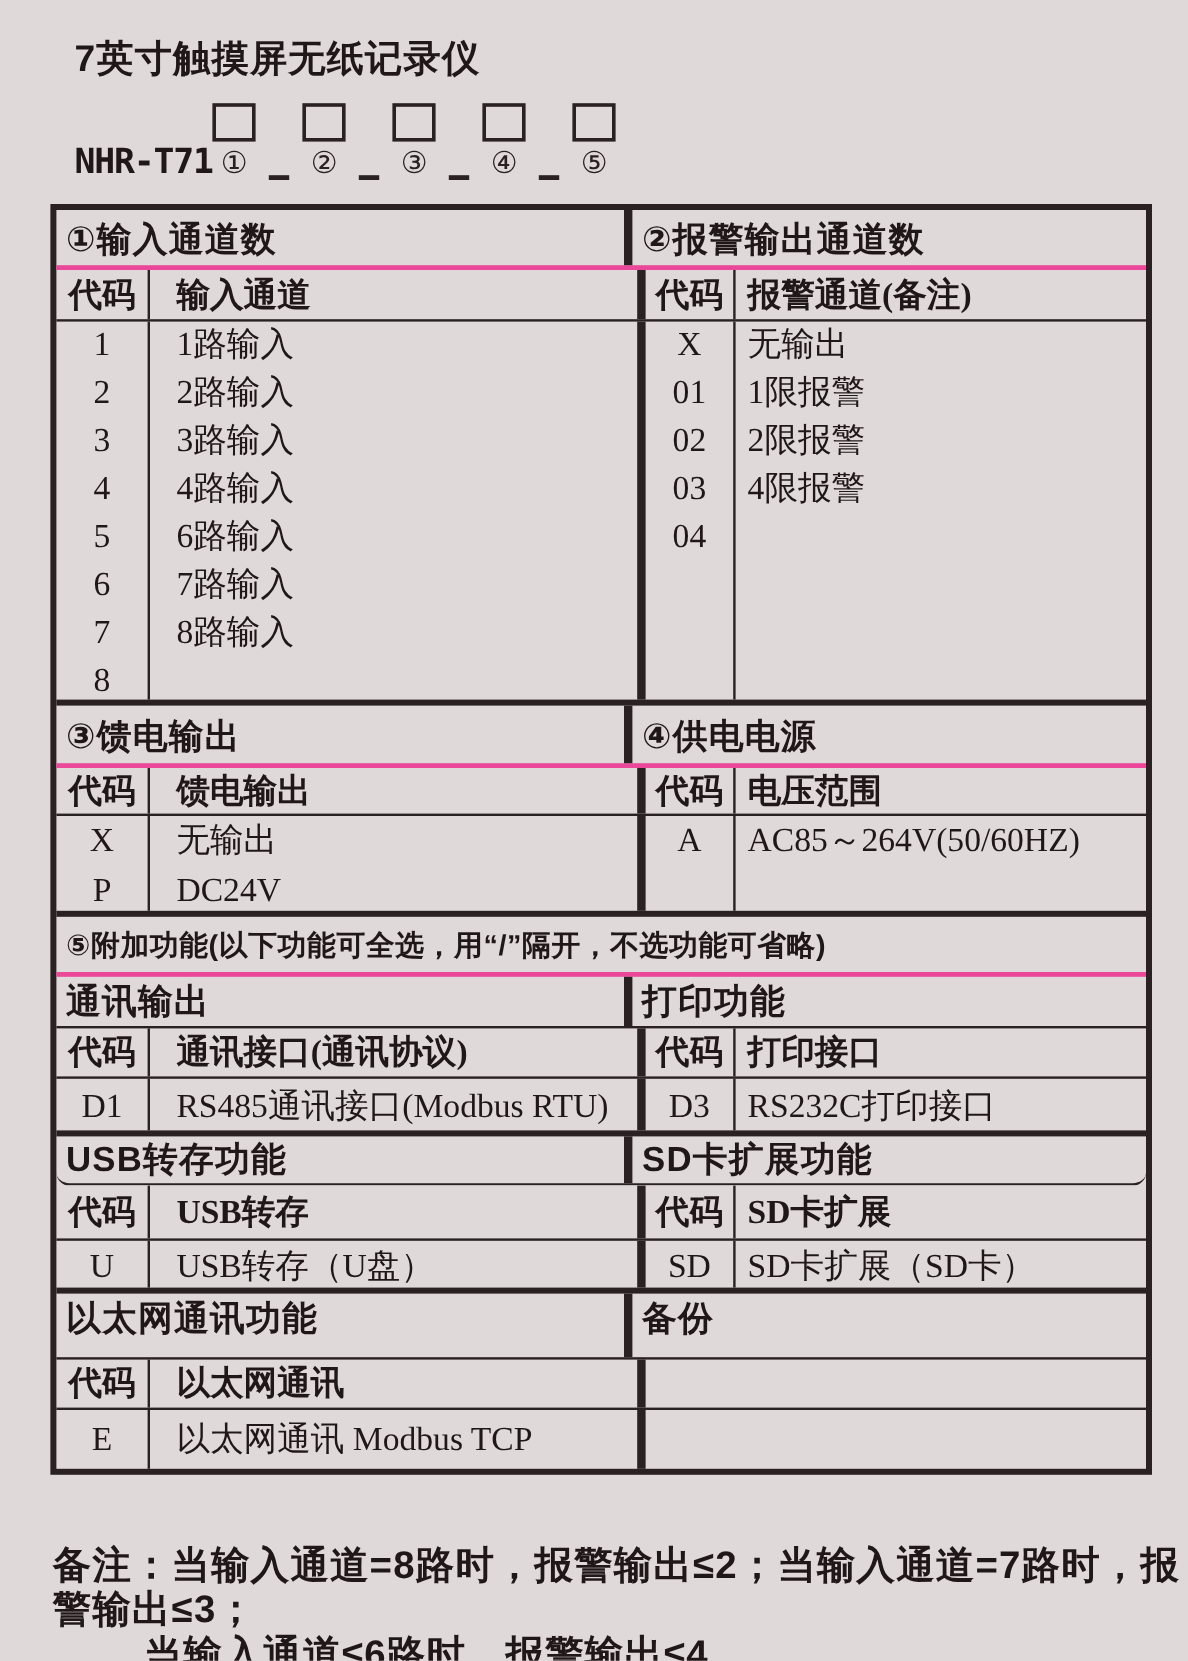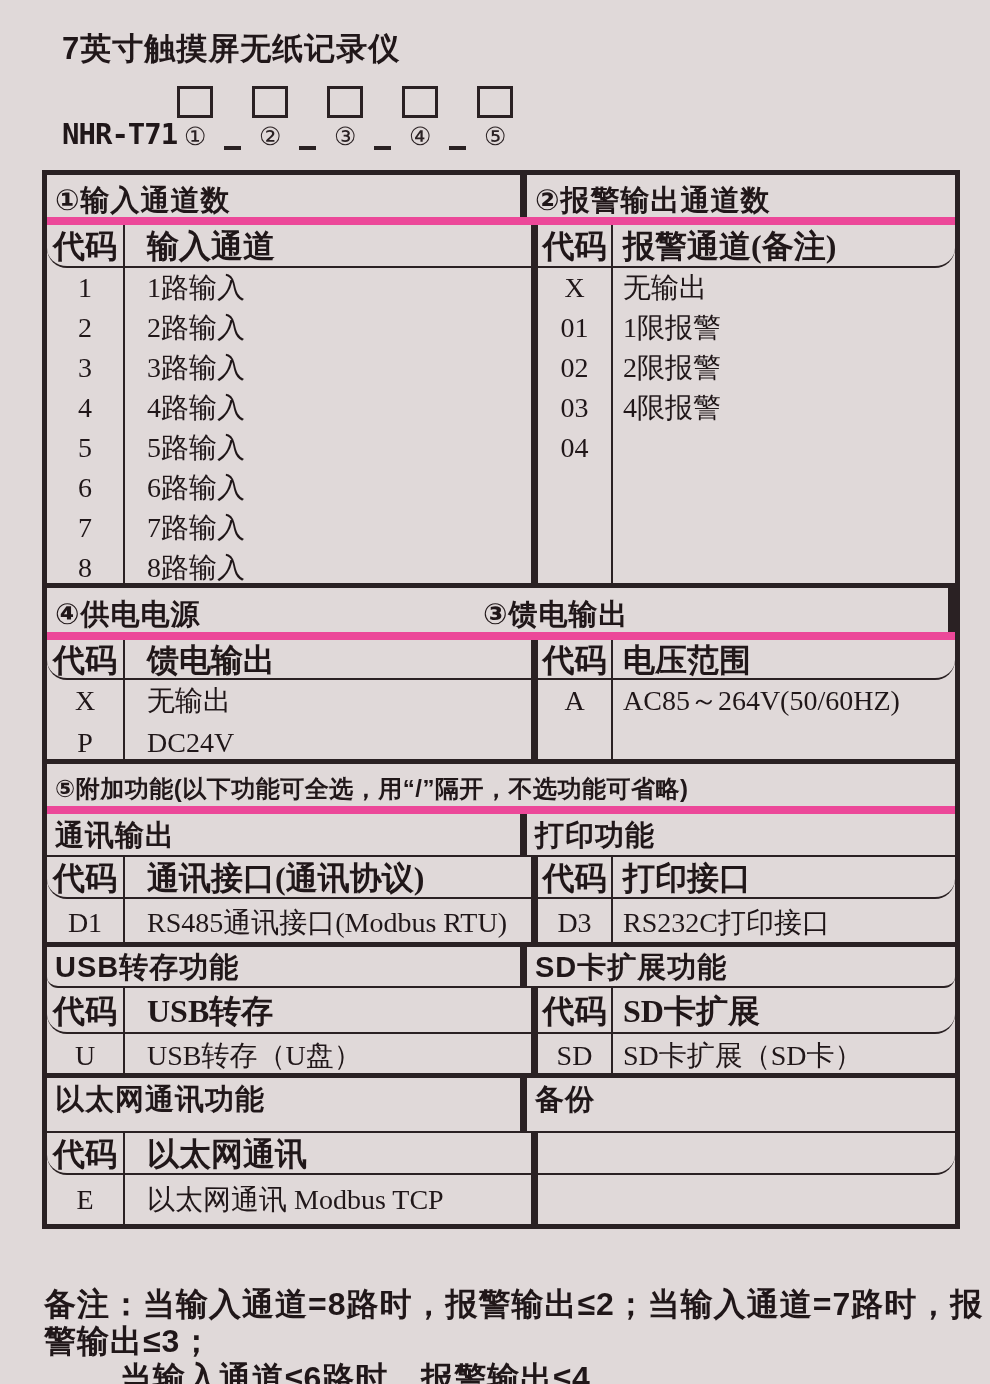--- a/index.html
+++ b/index.html
@@ -36,35 +36,35 @@
     width:17px;height:4px;background:#2a2123;margin:14px 11px 0 11px;
   }
   
   .big-table{
     position:absolute;left:42px;top:170px;width:918px;
     border:5px solid #2a2123;box-sizing:border-box;
     background:#e0d9d9;
   }
   .row{display:flex;width:100%;box-sizing:border-box;}
   .bb2{border-bottom:2px solid #2a2123;}
-  .bb4{border-bottom:8px solid #ec4899;}
+  .bb4{border-bottom:4px solid #ec4899;}
   .bb5{border-bottom:5px solid #2a2123;}
   .cell{box-sizing:border-box;overflow:hidden;white-space:nowrap;}
   
   .c1{width:78px;border-right:2px solid #2a2123;text-align:center;}
   .c2{width:406px;padding-left:22px;}
   .c3{width:82px;border-left:7px solid #2a2123;border-right:2px solid #2a2123;text-align:center;}
   .c3.noV{border-right:none;}
   .c4{flex:1;padding-left:10px;}
   .tl{width:480px;border-right:7px solid #2a2123;padding-left:8px;}
   .tr{flex:1;padding-left:8px;}
   .title-row .cell{
     font-weight:bold;font-size:29px;letter-spacing:1px;
   }
-  .hdr{font-family:"Liberation Serif","DejaVu Serif",serif;font-weight:bold;font-size:32px;border-radius:20px;}
+  .hdr{font-family:"Liberation Serif","DejaVu Serif",serif;font-weight:bold;font-size:28px;}
   .dat{font-family:"Liberation Serif","DejaVu Serif",serif;font-size:28px;}
   .stack{display:flex;flex-direction:column;}
   .dline{height:40px;line-height:40px;}
   .dline2{height:42px;line-height:42px;}
   .banner{
     font-weight:bold;font-size:24px;letter-spacing:0.5px;
     padding-left:8px;
   }
   
   .note{
@@ -129,43 +129,42 @@
       <div class="dline">5</div>
       <div class="dline">6</div>
       <div class="dline">7</div>
       <div class="dline">8</div>
     </div>
     <div class="cell c2 stack">
       <div class="dline">1路输入</div>
       <div class="dline">2路输入</div>
       <div class="dline">3路输入</div>
       <div class="dline">4路输入</div>
-      <div class="dline">5路输入</div>
       <div class="dline">6路输入</div>
       <div class="dline">7路输入</div>
       <div class="dline">8路输入</div>
     </div>
     <div class="cell c3 stack">
       <div class="dline">X</div>
       <div class="dline">01</div>
       <div class="dline">02</div>
       <div class="dline">03</div>
       <div class="dline">04</div>
     </div>
     <div class="cell c4 stack">
       <div class="dline">无输出</div>
       <div class="dline">1限报警</div>
       <div class="dline">2限报警</div>
       <div class="dline">4限报警</div>
     </div>
   </div>
 
   <div class="row title-row bb4" style="height:52px;line-height:52px;">
+    <div class="cell tl">③馈电输出</div>
     <div class="cell tr">④供电电源</div>
-    <div class="cell tl">③馈电输出</div>
   </div>
 
   <div class="row hdr bb2" style="height:40px;line-height:40px;">
     <div class="cell c1">代码</div>
     <div class="cell c2">馈电输出</div>
     <div class="cell c3">代码</div>
     <div class="cell c4">电压范围</div>
   </div>
 
   <div class="row dat bb5" style="height:84px;">

